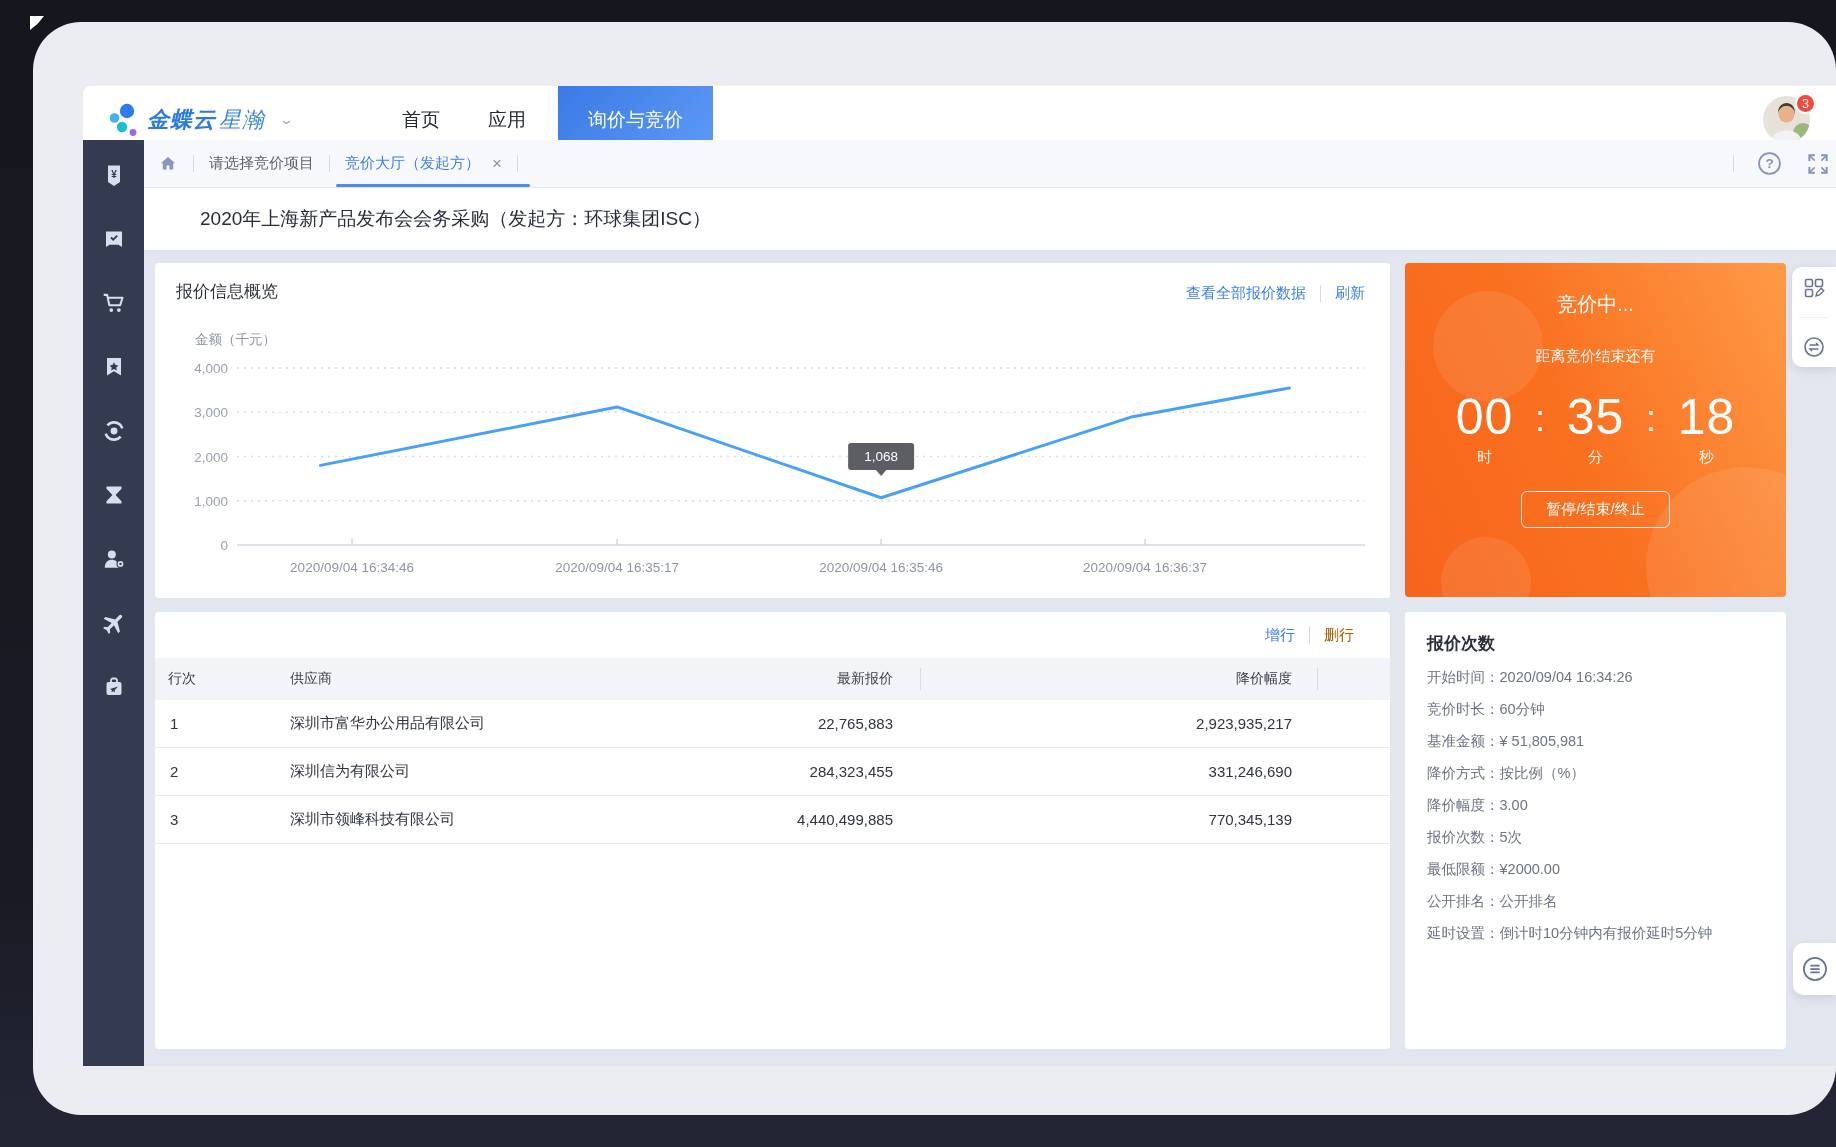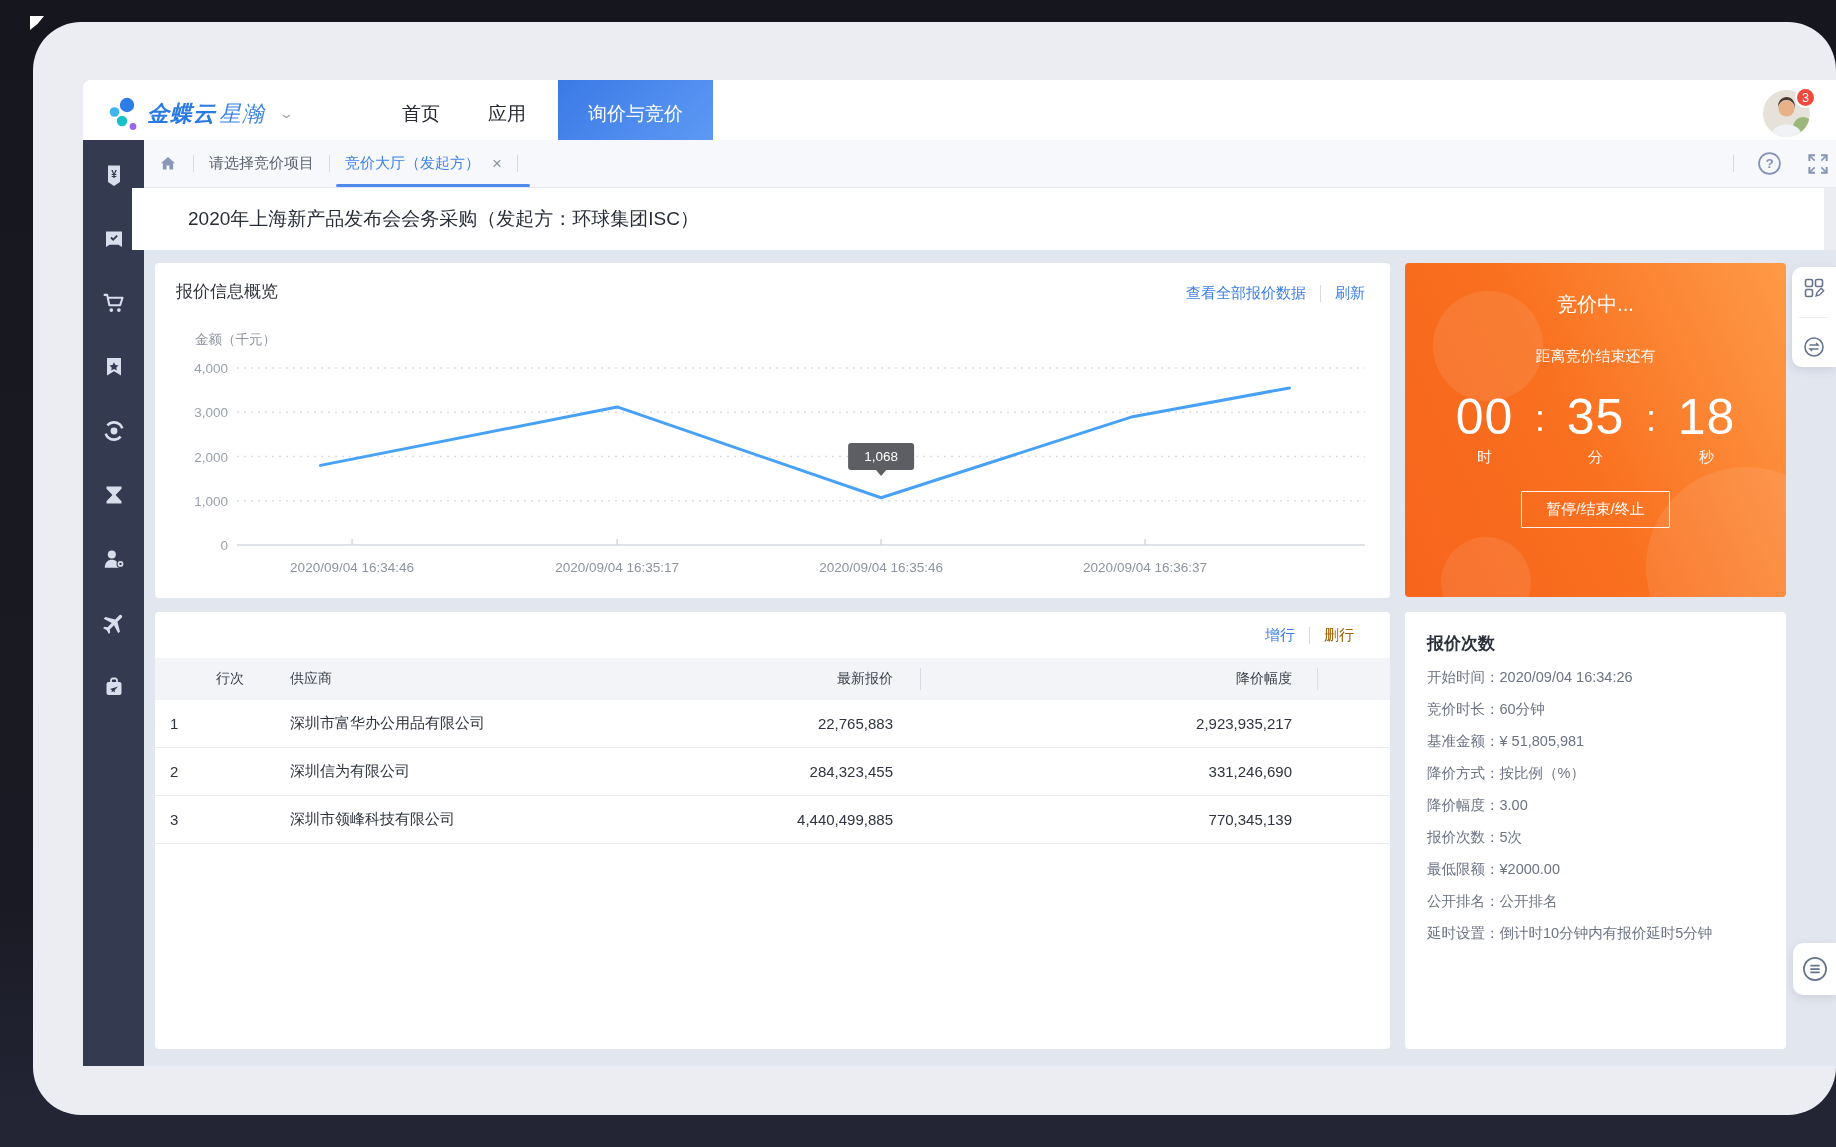--- a/index.html
+++ b/index.html
@@ -5,21 +5,21 @@
   * { margin:0; padding:0; box-sizing:border-box; }
   html,body { background:#14151c; font-family:"Liberation Sans", sans-serif; }
   #stage { position:relative; width:1836px; height:1147px; overflow:hidden;
            background:linear-gradient(180deg,#16171e 0%,#191a23 78%,#232434 96%); }
   .cursor-tri { position:absolute; left:30px; top:16px; width:14px; height:14px; background:#fff;
                 clip-path:polygon(0 0,100% 0,55% 55%,0 100%); }
   .outer-panel { position:absolute; left:33px; top:22px; width:1803px; height:1093px;
                  background:#ebedf3; border-radius:48px; }
 
   
-  .app-header { position:absolute; left:83px; top:80px; width:1753px; height:67px;
+  .app-header { position:absolute; left:83px; top:86px; width:1753px; height:67px;
                 background:#fff; border-radius:8px 0 0 0; display:flex; align-items:center; }
   .logo-wrap { display:flex; align-items:center; padding-left:26px; }
   .logo-dots { width:30px; height:34px; }
   .logo-text { margin-left:8px; font-size:22px; color:#2a7ae4; letter-spacing:1px; white-space:nowrap; }
   .logo-text .p1 { font-weight:bold; font-style:italic; }
   .logo-text .p2 { font-style:italic; margin-left:3px; font-weight:500; opacity:.92; }
   .logo-caret { margin-left:16px; color:#9aa4ba; font-size:13px; transform:scaleX(1.4); }
   .main-nav { margin-left:86px; display:flex; align-items:center; height:100%; }
   .nav-item { padding:0 24px; height:100%; display:flex; align-items:center;
               font-size:19px; color:#272b35; cursor:pointer; }
@@ -42,21 +42,21 @@
   .crumb-bar .gap { width:15px; }
   .vdiv { width:1px; height:17px; background:#d6dae3; }
   .crumb-label { font-size:15px; color:#5d6371; cursor:pointer; }
   .crumb-tab { position:relative; height:100%; display:flex; align-items:center; }
   .crumb-tab .t { font-size:15px; color:#3f82ec; cursor:pointer; }
   .crumb-close { margin-left:12px; color:#8b93a5; font-size:17px; cursor:pointer; line-height:1; }
   .crumb-underline { position:absolute; left:-9px; bottom:0; width:194px; height:3px; background:#4f8bee; border-radius:2px; }
   .crumb-right { margin-left:auto; display:flex; align-items:center; gap:22px; padding-right:5px; }
 
   
-  .title-strip { position:absolute; left:132px; top:188px; width:1692px; height:62px; background:#fff;
+  .title-strip { position:absolute; left:144px; top:188px; width:1692px; height:62px; background:#fff;
                  display:flex; align-items:center; padding-left:56px; }
   .page-title { font-size:19px; color:#272c38; }
 
   
   .content-bg { position:absolute; left:144px; top:250px; width:1692px; height:816px; background:#e2e6ef; }
   .card { position:absolute; background:#fff; border-radius:4px; }
   .chart-card { left:155px; top:263px; width:1235px; height:335px; }
   .chart-title { position:absolute; left:21px; top:17px; font-size:17px; color:#32363f; font-weight:500; }
   .chart-links { position:absolute; right:25px; top:21px; display:flex; align-items:center; gap:14px; }
   .link-blue { font-size:15px; color:#3d7fe8; cursor:pointer; }
@@ -65,21 +65,21 @@
          padding:6px 16px; border-radius:3px; white-space:nowrap; }
   .tip::after { content:''; position:absolute; left:50%; bottom:-6px; transform:translateX(-50%);
                 border:6px solid transparent; border-top:7px solid #5d5e63; border-bottom:0; }
 
   .table-card { left:155px; top:612px; width:1235px; height:437px; }
   .table-links { height:46px; display:flex; align-items:center; justify-content:flex-end; gap:14px; padding-right:36px; }
   .link-dark { font-size:15px; color:#a16207; cursor:pointer; }
   .tgrid { display:grid; grid-template-columns:122px 344px 300px 397px 72px; align-items:center; }
   .thead { background:#f3f4f7; height:42px; }
   .th { font-size:14px; color:#3c414c; position:relative; height:42px; display:flex; align-items:center; }
-  .th.c1 { padding-left:13px;margin-left:48px; }
+  .th.c1 { padding-left:13px; }
   .th.c2 { padding-left:13px; }
   .th.num { justify-content:flex-end; }
   .th.c3 { padding-right:28px; }
   .th.c4 { padding-right:26px; }
   .th.sep::after { content:''; position:absolute; right:0; top:10px; width:1px; height:22px; background:#d8dbe3; }
   .trow { height:48px; border-bottom:1px solid #e8eaf0; }
   .trow:first-of-type { border-top:1px solid #e8eaf0; }
   .td { font-size:15px; color:#2f3440; }
   .td.c1 { padding-left:15px; }
   .td.c2 { padding-left:13px; }
@@ -98,21 +98,21 @@
   .count-status { margin-top:28px; font-size:20px; font-weight:500; position:relative; }
   .count-sub { margin-top:29px; font-size:15px; opacity:.96; position:relative; }
   .digits { position:relative; margin:22px auto 0; width:300px; display:grid;
             grid-template-columns:78px 33px 78px 33px 78px; align-items:baseline; }
   .dig { font-size:50px; font-weight:300; letter-spacing:1px; }
   .colon { font-size:36px; font-weight:300; transform:translateY(-3px); }
   .units { position:relative; margin:2px auto 0; width:300px; display:grid;
            grid-template-columns:78px 33px 78px 33px 78px; font-size:15px; opacity:.95; }
   .pause-btn { position:relative; margin-top:24px; display:inline-block; padding:8px 24px; font-size:15px;
                color:#fff; background:transparent; border:1px solid rgba(255,255,255,.9);
-               border-radius:1px; cursor:pointer; font-family:inherit; }
+               border-radius:6px; cursor:pointer; font-family:inherit; }
 
   
   .rules-card { left:1405px; top:612px; width:381px; height:437px; padding:20px 22px; }
   .rules-title { font-size:17px; font-weight:600; color:#2a2f3a; }
   .rule-item { margin-top:13px; font-size:14.5px; color:#6d7384; line-height:19px; }
   .rule-item:first-of-type { margin-top:18px; }
 
   
   .float-tools { position:absolute; right:0; top:267px; width:44px; height:100px; background:#fff;
                  border-radius:10px 0 0 10px; box-shadow:0 3px 10px rgba(40,50,80,.12);

